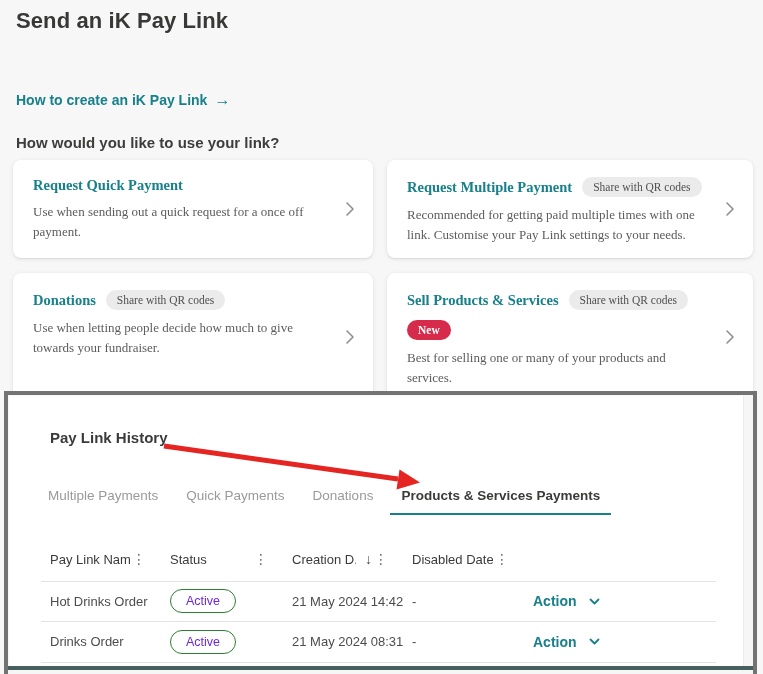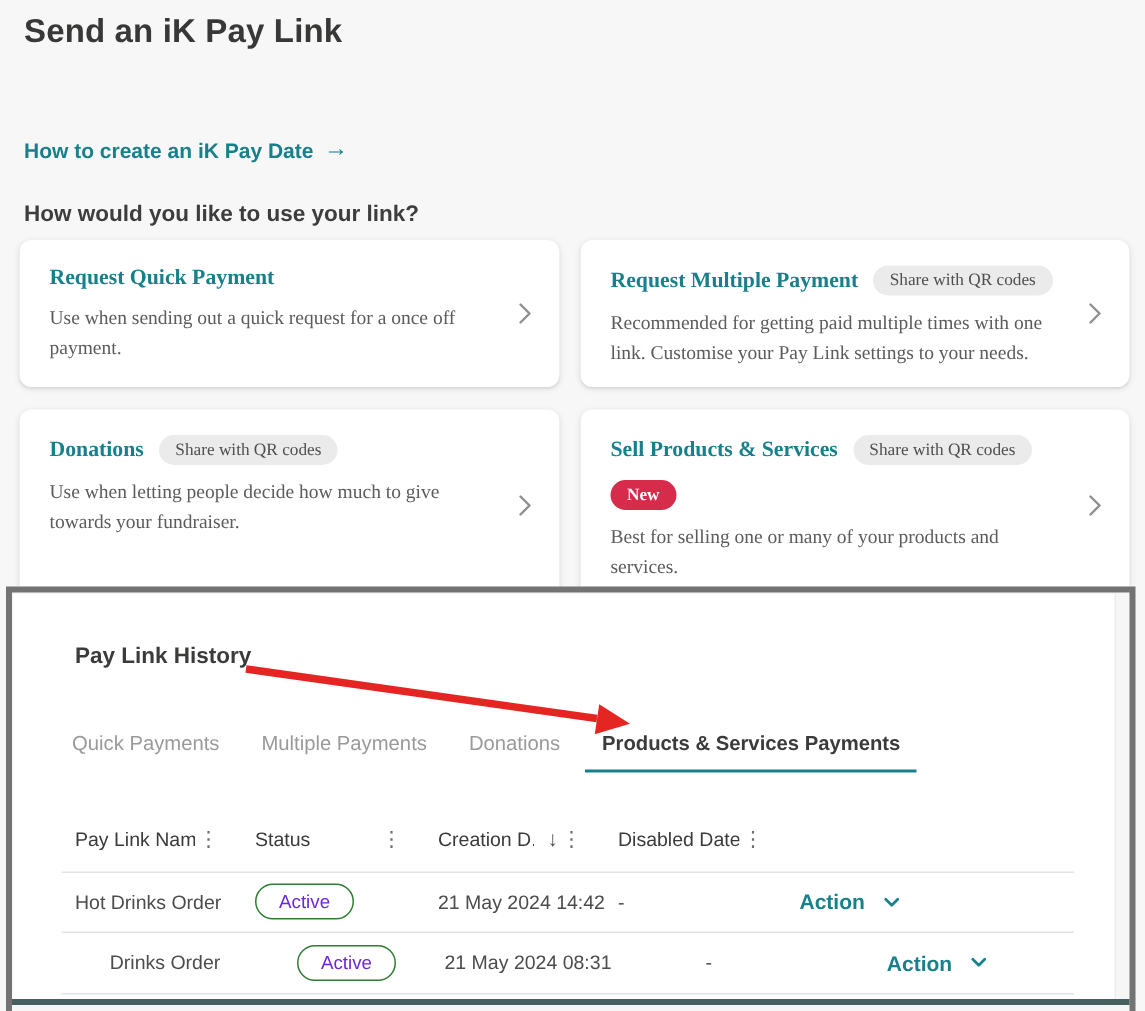--- a/index.html
+++ b/index.html
@@ -101,21 +101,21 @@
   .table { position: absolute; left: 32px; top: 0; width: 675px; height: 273px; }
   .trow {
     position: absolute; left: 0; width: 675px;
     display: grid; grid-template-columns: 129px 122px 120px 121px 1fr;
     align-items: center;
   }
   .trow.head { top: 144px; height: 38px; font-size: 13px; color: #55555
 
 4; }
   .trow.r1 { top: 185px; height: 40px; }
-  .trow.r2 { top: 225px; height: 41px; text-align: center; }
+  .trow.r2 { top: 225px; height: 41px; }
   .divider { position: absolute; left: 0; width: 675px; height: 1px; background: #e3e3e3; }
   .d1 { top: 185px; } .d2 { top: 225px; } .d3 { top: 266px; }
 
   .hcell { display: flex; align-items: center; padding-right: 22px; }
   .hcell .lbl { white-space: nowrap; overflow: hidden; }
   .hcell .spacer { flex: 1; }
   .kebab { font-size: 14px; color: #6b6b6b; cursor: pointer; line-height: 1; padding: 2px; }
   .sort-arrow { font-size: 14px; color: #4f4f4f; margin-left: 9px; cursor: pointer; }
   .cell { font-size: 13px; color: #4c4c4b; padding-left: 0; }
   .cell.first { padding-left: 9px; }
@@ -136,21 +136,21 @@
     pointer-events: none; z-index: 5;
   }
 </style>
 </head>
 <body>
 
 <div class="page">
 
   <h1 class="hdr-title">Send an iK Pay Link</h1>
   <a class="help-link">
-    <span>How to create an iK Pay Date</span>
+    <span>How to create an iK Pay Link</span>
     <span class="arr">→</span>
   </a>
 
   <div class="question">How would you like to use your link?</div>
 
   <div class="cards">
 
     <div class="card">
       <div class="card-title-row">
         <span class="card-title">Request Quick Payment</span>
@@ -203,22 +203,22 @@
       </span>
     </div>
   </div>
 
   <div class="highlight-box">
     <div class="history-card">
 
       <div class="hist-title">Pay Link History</div>
 
       <div class="tabs">
+        <span class="tab">Multiple Payments</span>
         <span class="tab">Quick Payments</span>
-        <span class="tab">Multiple Payments</span>
         <span class="tab">Donations</span>
         <span class="tab active">Products &amp; Services Payments</span>
       </div>
 
       <div class="table">
 
         <div class="trow head">
           <div class="hcell first">
             <span class="lbl">Pay Link Name</span>
             <span class="spacer"></span>

